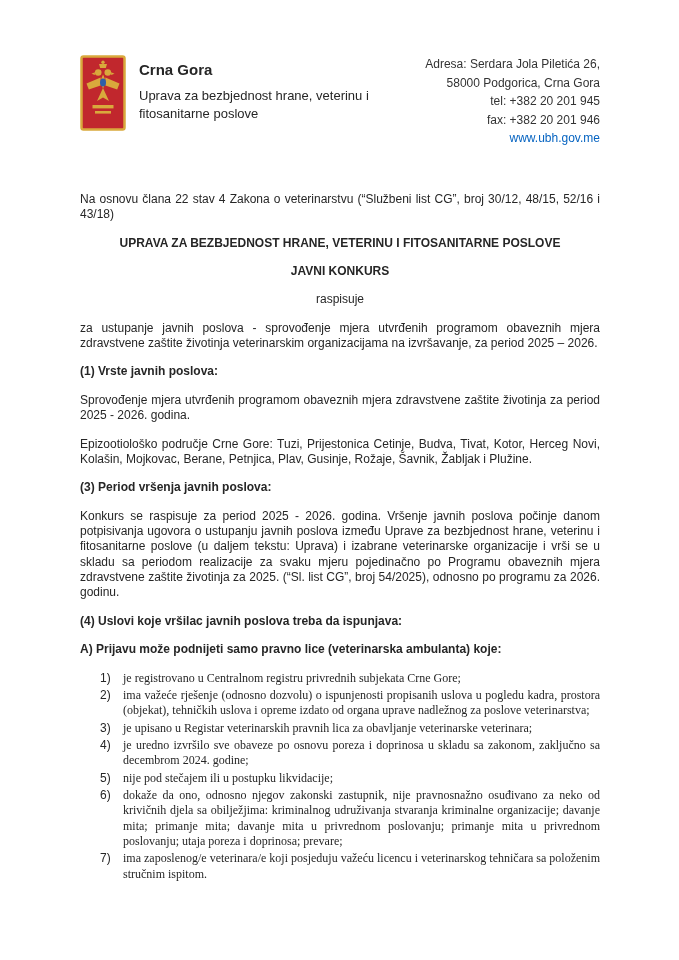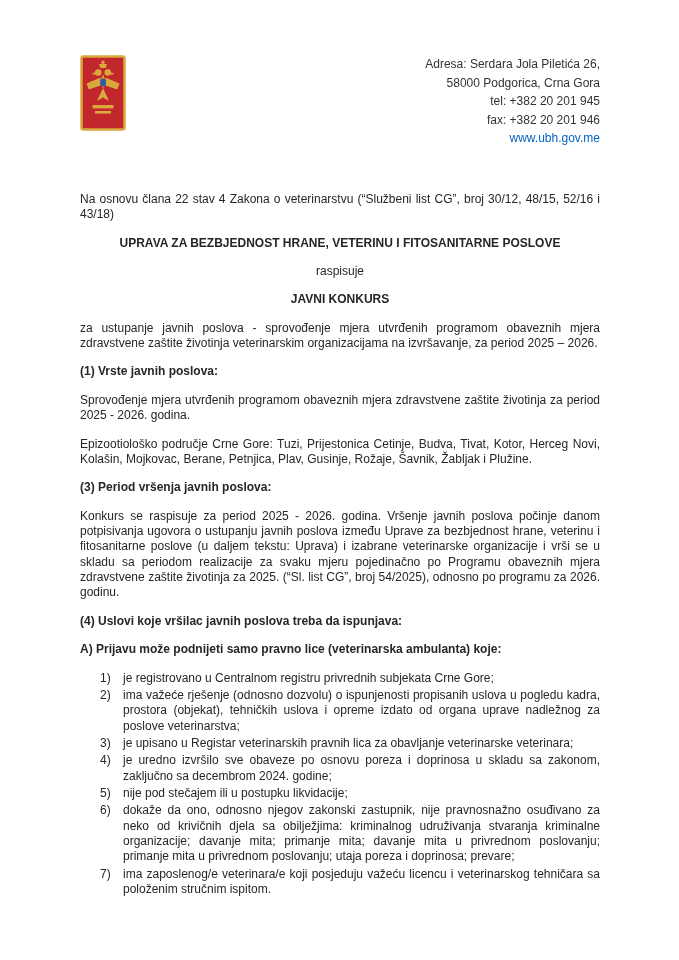--- a/index.html
+++ b/index.html
@@ -34,21 +34,21 @@
 
   .content { margin-top: 44px; font-size: 12px; line-height: 1.28; }
   .content p { margin: 0 0 13px; }
   .just { text-align: justify; }
   .center { text-align: center; }
   .bold { font-weight: bold; }
 
   .req-list { margin: 0 0 0 20px; }
   .req { display: flex; margin-bottom: 2px; }
   .req .marker { flex: 0 0 23px; }
-  .req .txt { flex: 1; text-align: justify; }
+  .req .txt { flex: 1; text-align: justify; font-family: Liberation Serif, serif; }
 </style>
 </head>
 <body>
 
 <div class="page">
 
   <div class="header">
     <div class="logo-wrap">
       <svg width="46" height="76" viewBox="0 0 46 76" aria-hidden="true">
         <rect x="1.5" y="1.5" width="43" height="73" rx="2" fill="#c1272d"></rect>
@@ -64,42 +64,46 @@
           <path d="M20.6 22.5 L6.5 28.5 L8.8 34.5 L20.6 30.5 Z"></path>
           <path d="M25.4 22.5 L39.5 28.5 L37.2 34.5 L25.4 30.5 Z"></path>
           <path d="M23 33 L17 46 L23 42.4 L29 46 Z"></path>
           <path d="M12.5 50 h21 v3.4 h-21 z"></path>
           <path d="M15 56 h16 v2.6 h-16 z"></path>
         </g>
         <ellipse cx="23" cy="27.5" rx="3" ry="4" fill="#2f5ea8"></ellipse>
       </svg>
     </div>
 
+    <div class="org-block">
+      <div class="org-country">Crna Gora</div>
+      <div class="org-name">Uprava za bezbjednost hrane, veterinu i fitosanitarne poslove</div>
+    </div>
 
     <div class="flex-spacer"></div>
 
     <div class="address">
       <div>Adresa: Serdara Jola Piletića 26,</div>
       <div>58000 Podgorica, Crna Gora</div>
       <div>tel: +382 20 201 945</div>
       <div>fax: +382 20 201 946</div>
       <div class="link">www.ubh.gov.me</div>
     </div>
   </div>
 
 
   <div class="content">
 
     <p class="just">Na osnovu člana 22 stav 4 Zakona o veterinarstvu (“Službeni list CG”, broj 30/12, 48/15, 52/16 i 43/18)</p>
 
     <p class="center bold">UPRAVA ZA BEZBJEDNOST HRANE, VETERINU I FITOSANITARNE POSLOVE</p>
 
+    <p class="center bold">JAVNI KONKURS</p>
+
     <p class="center">raspisuje</p>
-
-    <p class="center bold">JAVNI KONKURS</p>
 
     <p class="just">za ustupanje javnih poslova - sprovođenje mjera utvrđenih programom obaveznih mjera zdravstvene zaštite životinja veterinarskim organizacijama na izvršavanje, za period 2025 – 2026.</p>
 
     <p class="bold">(1) Vrste javnih poslova:</p>
     <p class="just">Sprovođenje mjera utvrđenih programom obaveznih mjera zdravstvene zaštite životinja za period 2025 - 2026. godina.</p>
 
     <p class="just">Epizootiološko područje Crne Gore: Tuzi, Prijestonica Cetinje, Budva, Tivat, Kotor, Herceg Novi, Kolašin, Mojkovac, Berane, Petnjica, Plav, Gusinje, Rožaje, Šavnik, Žabljak i Plužine.</p>
 
     <p class="bold">(3) Period vršenja javnih poslova:</p>
     <p class="just">Konkurs se raspisuje za period 2025 - 2026. godina. Vršenje javnih poslova počinje danom potpisivanja ugovora o ustupanju javnih poslova između Uprave za bezbjednost hrane, veterinu i fitosanitarne poslove (u daljem tekstu: Uprava) i izabrane veterinarske organizacije i vrši se u skladu sa periodom realizacije za svaku mjeru pojedinačno po Programu obaveznih mjera zdravstvene zaštite životinja za 2025. (“Sl. list CG”, broj 54/2025), odnosno po programu za 2026. godinu.</p>

